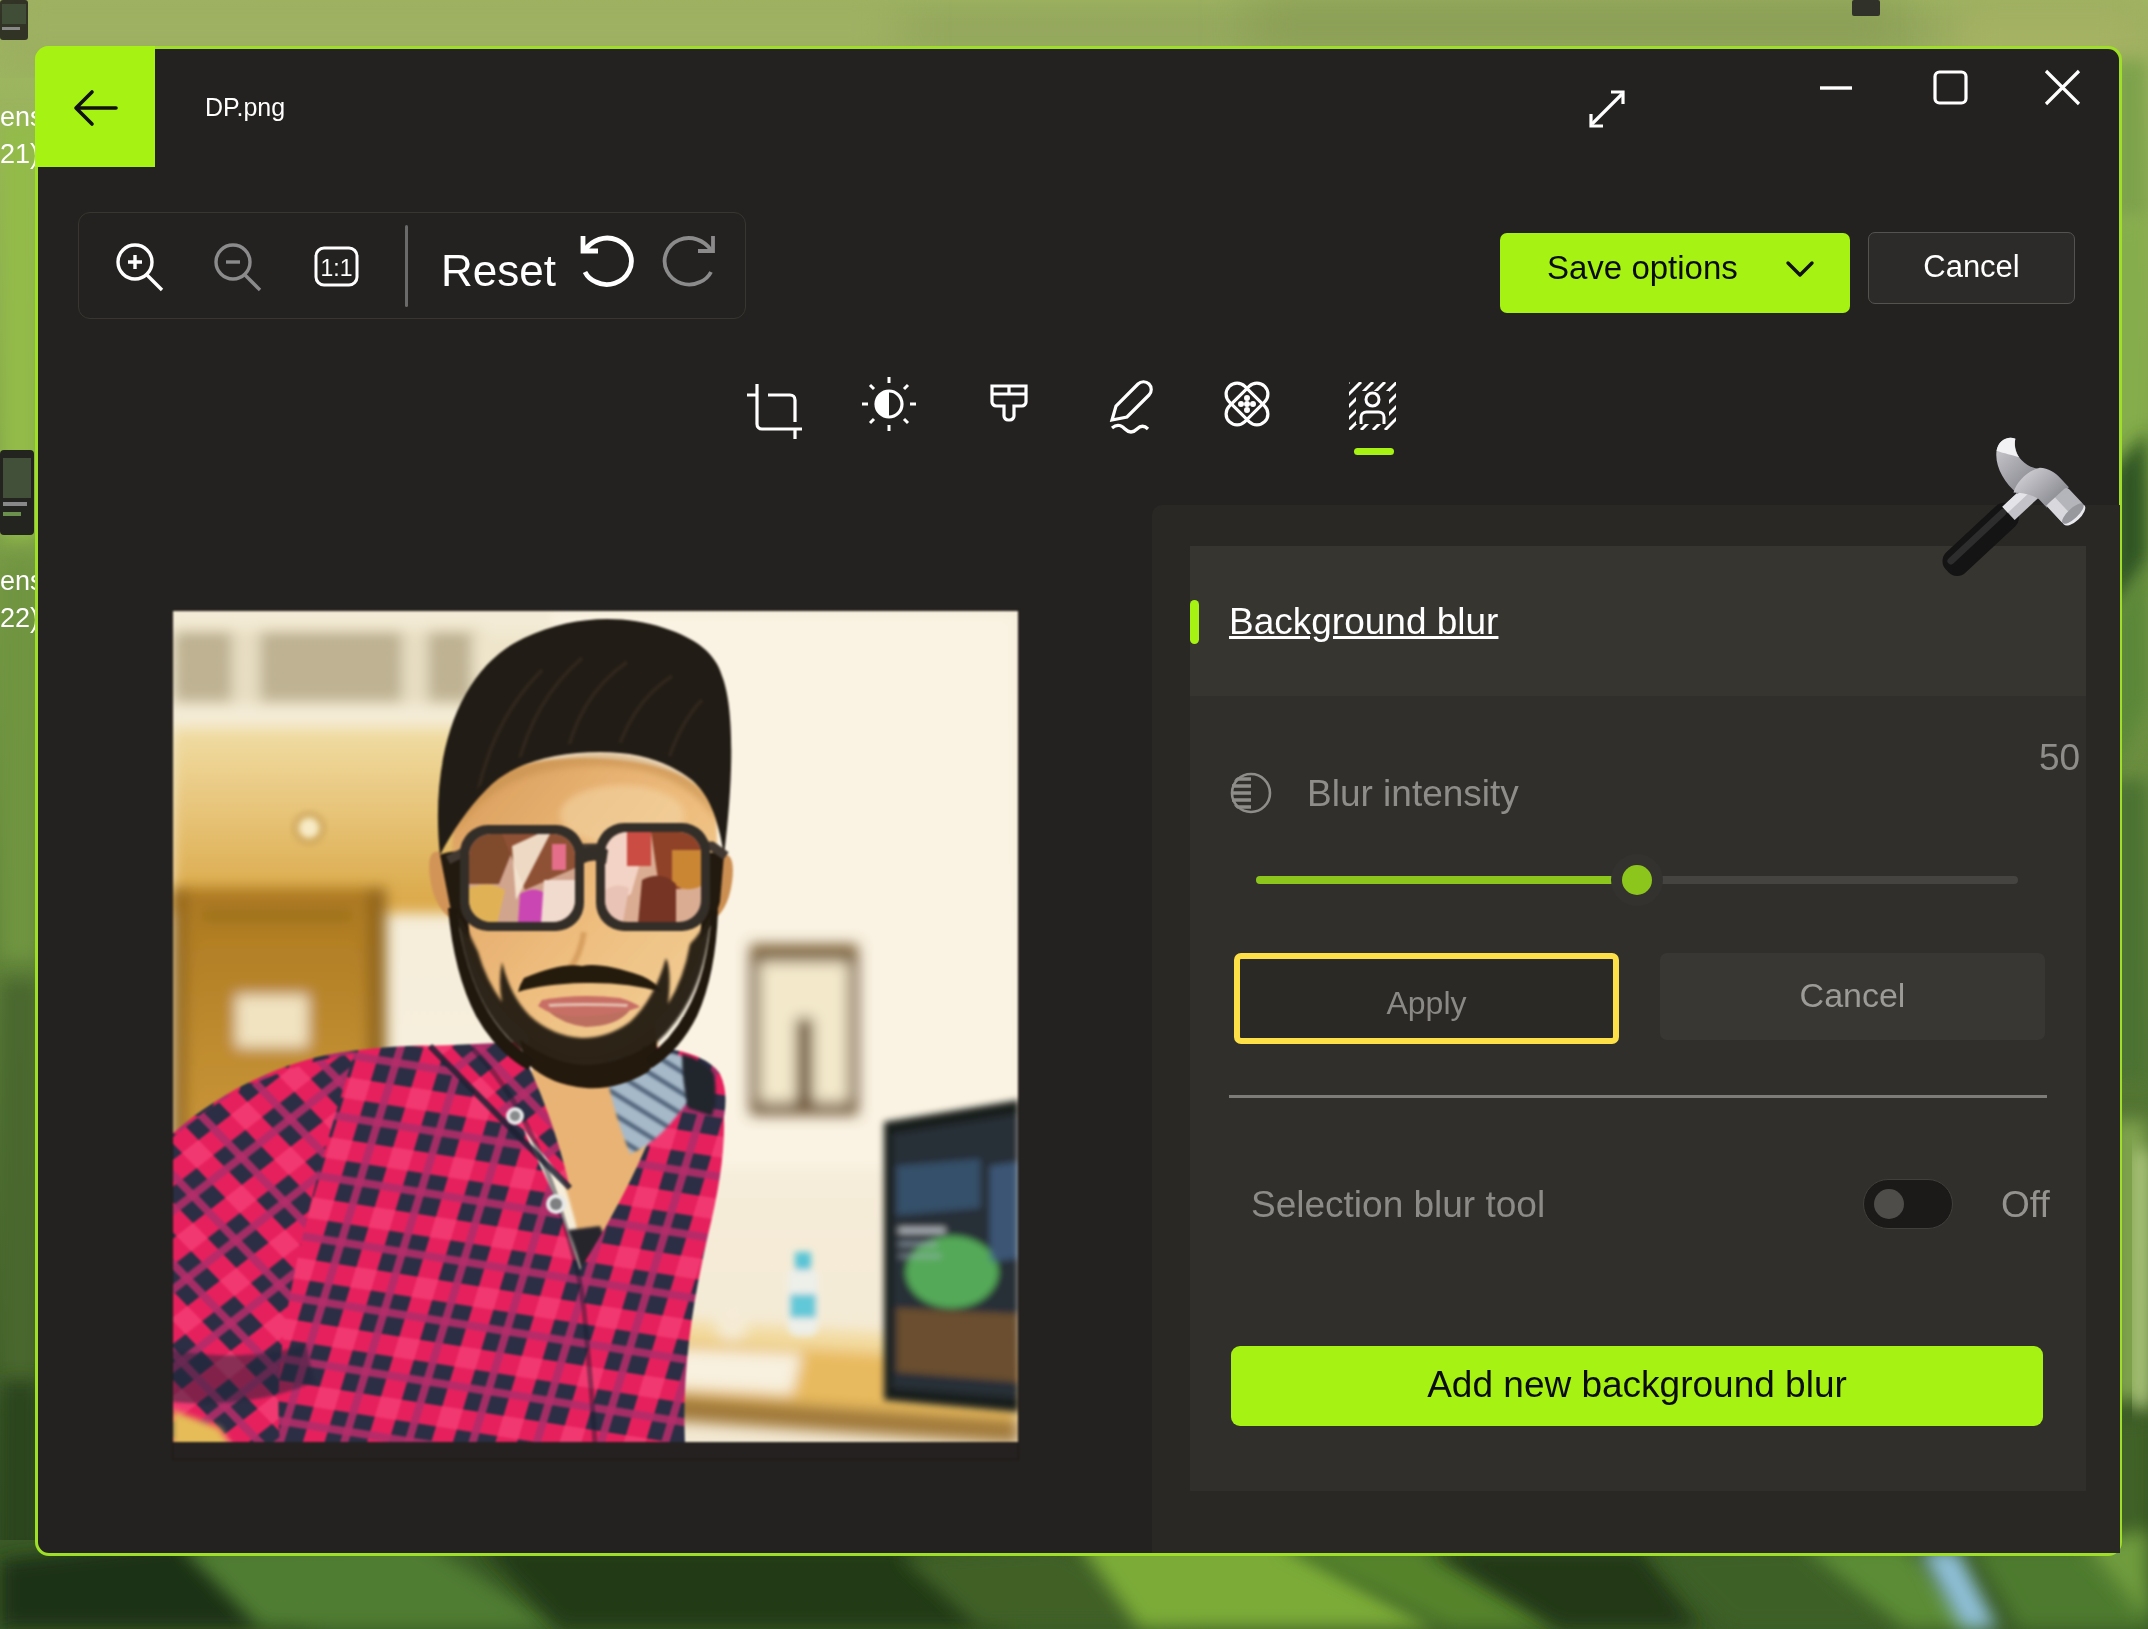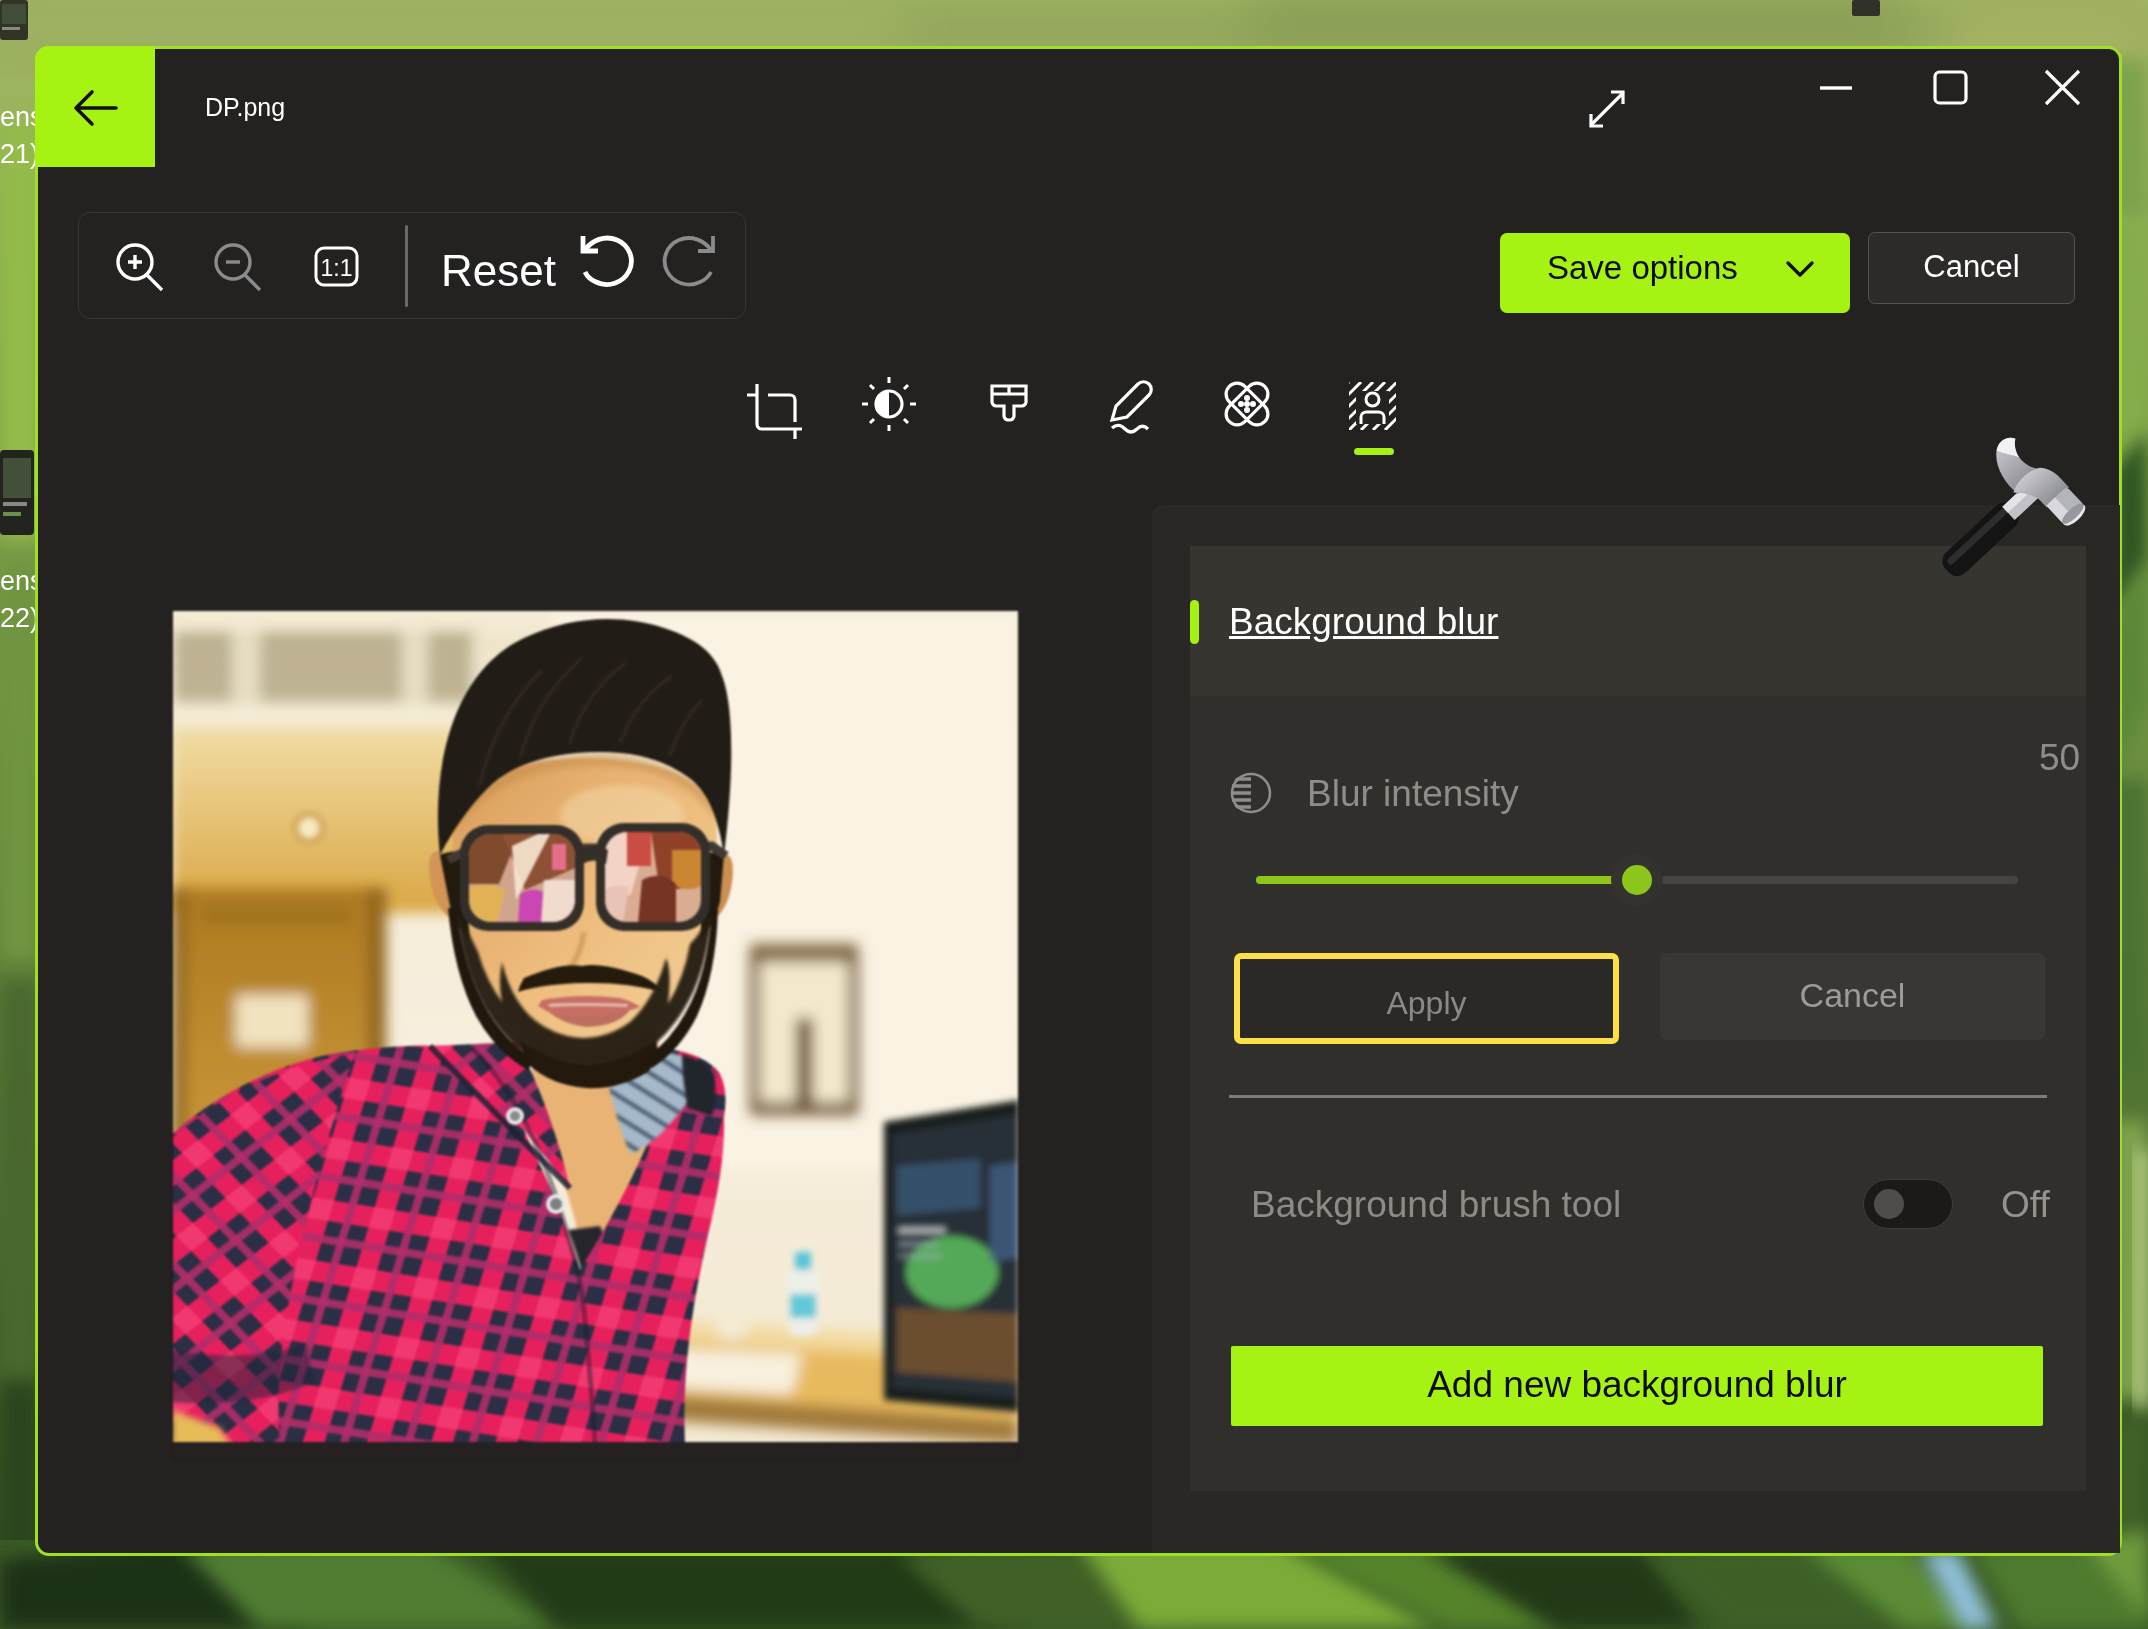--- a/index.html
+++ b/index.html
@@ -43,21 +43,21 @@
            border-radius:7px; color:#8b8985; font-size:32px; text-align:center; line-height:88px; }
   #cancel2 { position:absolute; left:1660px; top:953px; width:385px; height:87px; background:#393734;
            border-radius:7px; color:#9d9b97; font-size:34px; text-align:center; line-height:84px; }
   #hr2 { position:absolute; left:1229px; top:1095px; width:818px; height:3px; background:#7e7c78; }
   #selbrush { position:absolute; left:1251px; top:1184px; color:#8d8b87; font-size:37px; }
   #toggle { position:absolute; left:1863px; top:1179px; width:90px; height:50px; background:#1b1a18;
             border:1.5px solid #413f3c; border-radius:26px; }
   #knob { position:absolute; left:1874px; top:1189px; width:30px; height:30px; background:#4f4d4a; border-radius:50%; }
   #offt { position:absolute; left:1981px; top:1184px; color:#959390; font-size:37px;margin-left:20px; }
   #addbtn { position:absolute; left:1231px; top:1346px; width:812px; height:80px; background:#a6f313;
-            border-radius:2px; color:#0c0c0c; font-size:37px; text-align:center; line-height:78px; }
+            border-radius:9px; color:#0c0c0c; font-size:37px; text-align:center; line-height:78px; }
   #photo { position:absolute; left:172px; top:610px; width:847px; height:850px; filter:blur(1.1px); }
 </style>
 </head>
 <body>
 <div id="stage">
   <svg id="wallpaper" viewBox="0 0 2148 1629" preserveAspectRatio="none">
     <defs>
       <filter id="wb" x="-30%" y="-30%" width="160%" height="160%">
           <feGaussianBlur stdDeviation="22"></feGaussianBlur>
         </filter>
@@ -132,21 +132,21 @@
   <div id="bgblur-t">Background blur</div>
   <div id="blurint">Blur intensity</div>
   <div id="v50">50</div>
   <div id="track"></div>
   <div id="trackfill"></div>
   <div id="thumbring"></div>
   <div id="thumb"></div>
   <div id="apply">Apply</div>
   <div id="cancel2">Cancel</div>
   <div id="hr2"></div>
-  <div id="selbrush">Background brush tool</div>
+  <div id="selbrush">Selection blur tool</div>
   <div id="toggle"></div>
   <div id="knob"></div>
   <div id="offt">Off</div>
   <div id="addbtn">Add new background blur</div>
 
   <div id="backbtn">
     <svg width="50" height="50" viewBox="0 0 50 50">
       <path d="M5 25 H45 M5 25 L21 9 M5 25 L21 41" stroke="#111" stroke-width="3.6" fill="none" stroke-linecap="round" stroke-linejoin="round"></path>
     </svg>
   </div>

